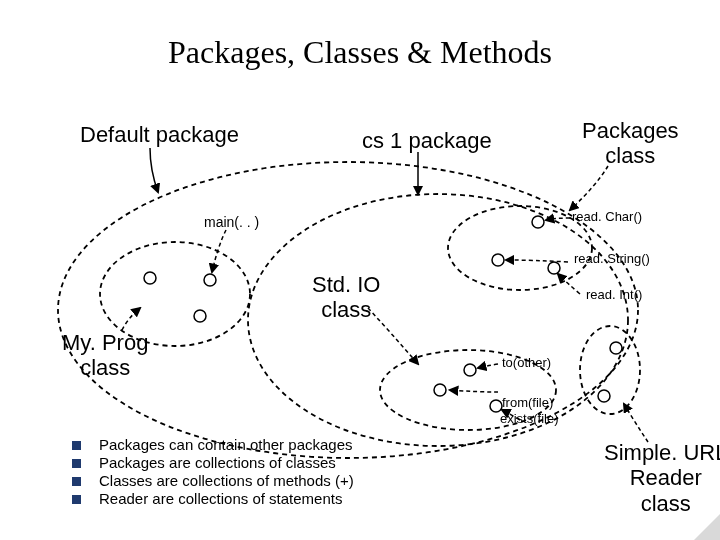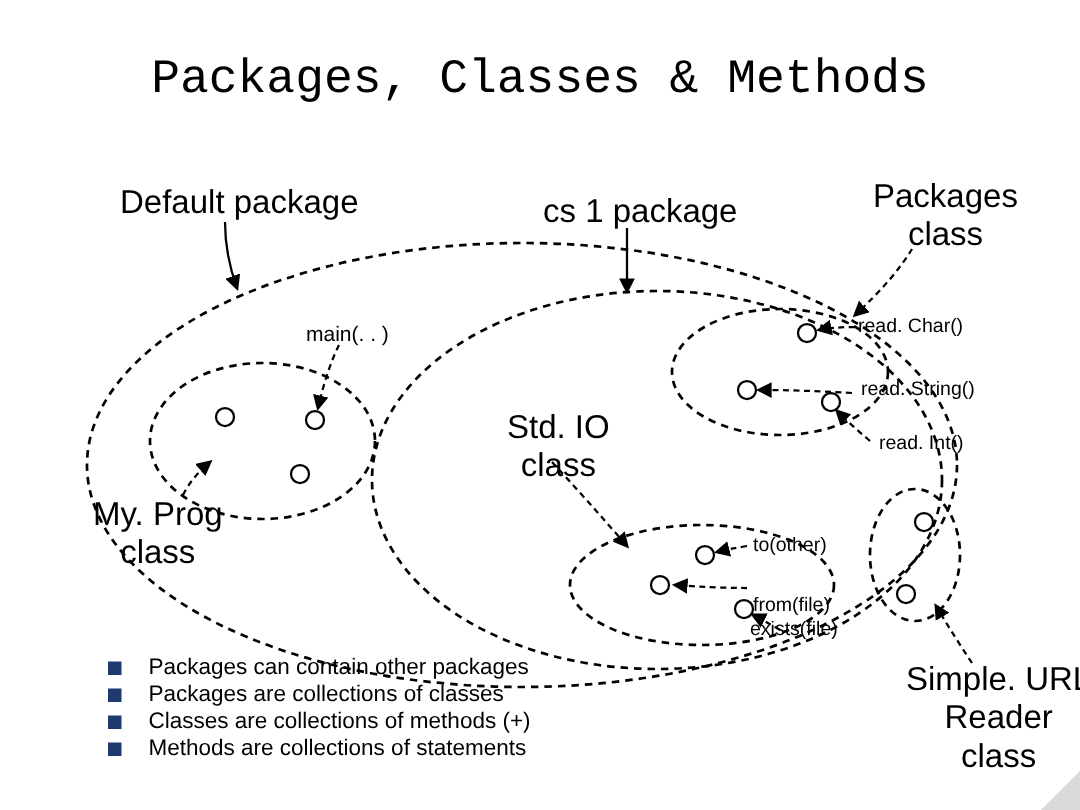--- a/index.html
+++ b/index.html
@@ -1,17 +1,17 @@
 <!DOCTYPE html>
 <html><head>
 <meta charset="utf-8">
 <style>
   html,body{margin:0;padding:0;width:720px;height:540px;background:#fff;font-family:Verdana,Geneva,sans-serif;color:#000;overflow:hidden}
   .slide{position:relative;width:720px;height:540px}
-  .title{position:absolute;left:0;right:0;top:34px;text-align:center;font-size:32px;font-weight:400;font-family:Liberation Mono, monospace}
+  .title{position:absolute;left:0;right:0;top:34px;text-align:center;font-size:32px;font-weight:400;font-family:Liberation Serif, serif}
   .lbl{position:absolute;font-size:22px;line-height:1.15;text-align:center;white-space:pre}
   .small{font-size:14px}
   .xs{font-size:13px}
   .bullets{position:absolute;left:72px;bottom:32px;font-size:15px}
   .bullets .row{display:flex;align-items:flex-start;margin:1px 0}
   .sq{width:9px;height:9px;background:#1f3a6e;margin-top:5px;margin-right:18px;flex:none}
   .fold{position:absolute;right:0;bottom:0;width:0;height:0;border-left:26px solid transparent;border-bottom:26px solid #d9d9d9}
   svg.diagram{position:absolute;left:0;top:0;width:720px;height:540px;pointer-events:none}
   .dash{stroke:#000;stroke-width:1.8;stroke-dasharray:5 4;fill:none}
   .arrow-solid{stroke:#000;stroke-width:1.5;fill:none}
@@ -84,21 +84,21 @@
     <path d="M520 420 Q510 414 502 410" class="arrow-dash" marker-end="url(#ah)"></path>
 
     <path d="M648 442 Q636 424 624 404" class="arrow-dash" marker-end="url(#ah)"></path>
   </svg>
 
   <div class="lbl" style="left:80px;top:122px">Default package</div>
   <div class="lbl" style="left:362px;top:128px">cs 1 package</div>
   <div class="lbl" style="left:582px;top:118px">Packages
 class</div>
   <div class="lbl small" style="left:204px;top:214px">main(. . )</div>
-  <div class="lbl" style="left:338px;top:272px">Std. IO
+  <div class="lbl" style="left:312px;top:272px">Std. IO
 class</div>
   <div class="lbl" style="left:62px;top:330px">My. Prog
 class</div>
   <div class="lbl xs" style="left:572px;top:210px">read. Char()</div>
   <div class="lbl xs" style="left:574px;top:252px">read. String()</div>
   <div class="lbl xs" style="left:586px;top:288px">read. Int()</div>
   <div class="lbl xs" style="left:502px;top:356px">to(other)</div>
   <div class="lbl xs" style="left:502px;top:396px">from(file)</div>
   <div class="lbl xs" style="left:500px;top:412px">exists(file)</div>
   <div class="lbl" style="left:604px;top:440px">Simple. URL
@@ -113,18 +113,18 @@
     <div class="row">
         <div class="sq"></div>
         <div>Packages are collections of classes</div>
       </div>
     <div class="row">
         <div class="sq"></div>
         <div>Classes are collections of methods (+)</div>
       </div>
     <div class="row">
         <div class="sq"></div>
-        <div>Methods are collections of statements</div>
+        <div>Reader are collections of statements</div>
       </div>
   </div>
 
   <div class="fold"></div>
 </div>
 
 </body></html>

